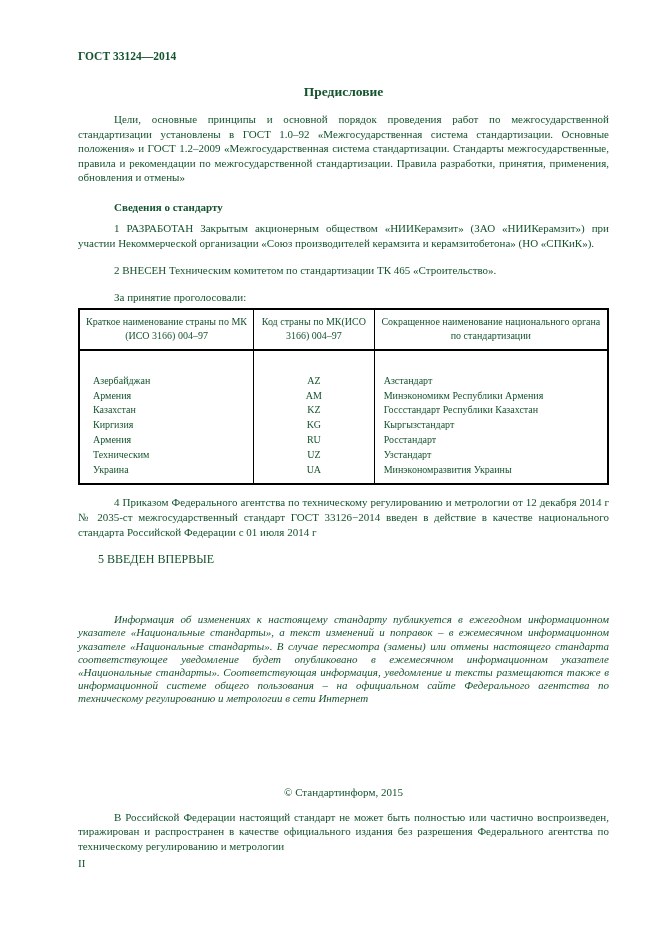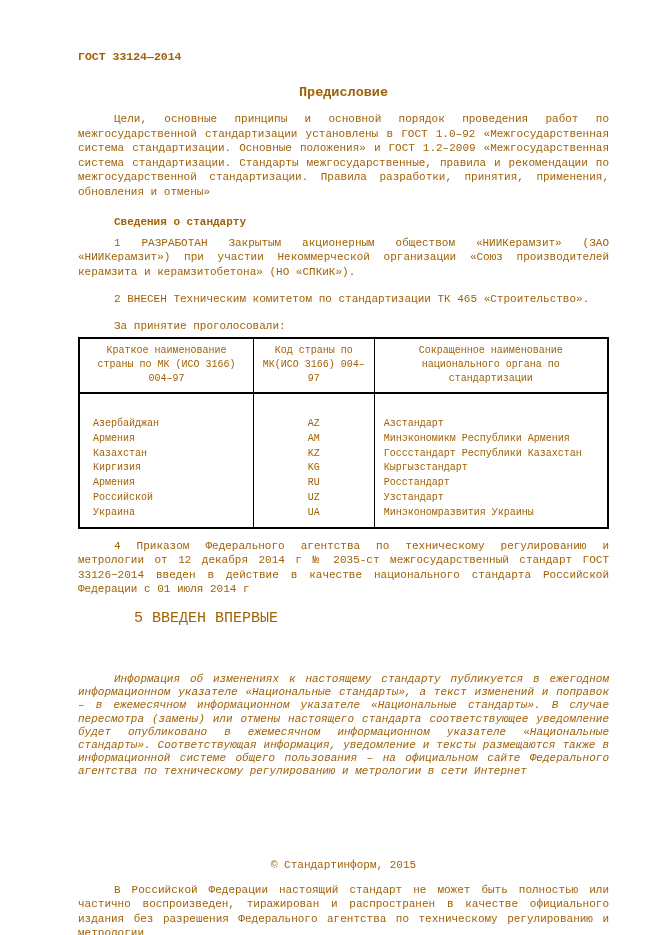--- a/index.html
+++ b/index.html
@@ -2,22 +2,22 @@
 <html><head>
 <meta charset="utf-8">
 <style>
   * { box-sizing: border-box; }
   html,body { margin:0; padding:0; background:#ffffff; }
   .page {
     position: relative;
     width: 658px;
     height: 935px;
     background: #ffffff;
-    font-family: Liberation Mono, monospace;
-    color: #a16207;
+    font-family: Liberation Serif, serif;
+    color: #14532d;
     padding: 50px 49px 0 78px;
     overflow: hidden;
   }
   .doc-ref {
     font-size: 11.5px;
     font-weight: bold;
     margin: 0 0 22px 0;
   }
   .page-title {
     font-size: 13.5px;
@@ -63,22 +63,22 @@
   table.vote tbody td { line-height: 14.8px; }
   table.vote tbody tr:first-child td { padding-top: 23px; }
   table.vote tbody tr:last-child td { padding-bottom: 6px; }
   td.country { padding-left: 13px !important; }
   td.code { text-align: center; }
   td.org { padding-left: 9px !important; }
   .col-country { width: 33%; }
   .col-code { width: 22.8%; }
   .col-org { width: 44.2%; }
   .first-introduced {
-    font-size: 15px;
-    margin: 0 0 46px 56px;
+    font-size: 12px;
+    margin: 0 0 46px 20px;
   }
   p.notice {
     font-style: italic;
     font-size: 11px;
     line-height: 13.2px;
     text-align: justify;
     text-indent: 36px;
     margin: 0 0 80px 0;
   }
   .copyright {
@@ -149,21 +149,21 @@
           <td class="country">Киргизия</td>
           <td class="code">KG</td>
           <td class="org">Кыргызстандарт</td>
         </tr>
         <tr>
           <td class="country">Армения</td>
           <td class="code">RU</td>
           <td class="org">Росстандарт</td>
         </tr>
         <tr>
-          <td class="country">Российской</td>
+          <td class="country">Техническим</td>
           <td class="code">UZ</td>
           <td class="org">Узстандарт</td>
         </tr>
         <tr>
           <td class="country">Украина</td>
           <td class="code">UA</td>
           <td class="org">Минэкономразвития Украины</td>
         </tr>
       </tbody>
   </table>

